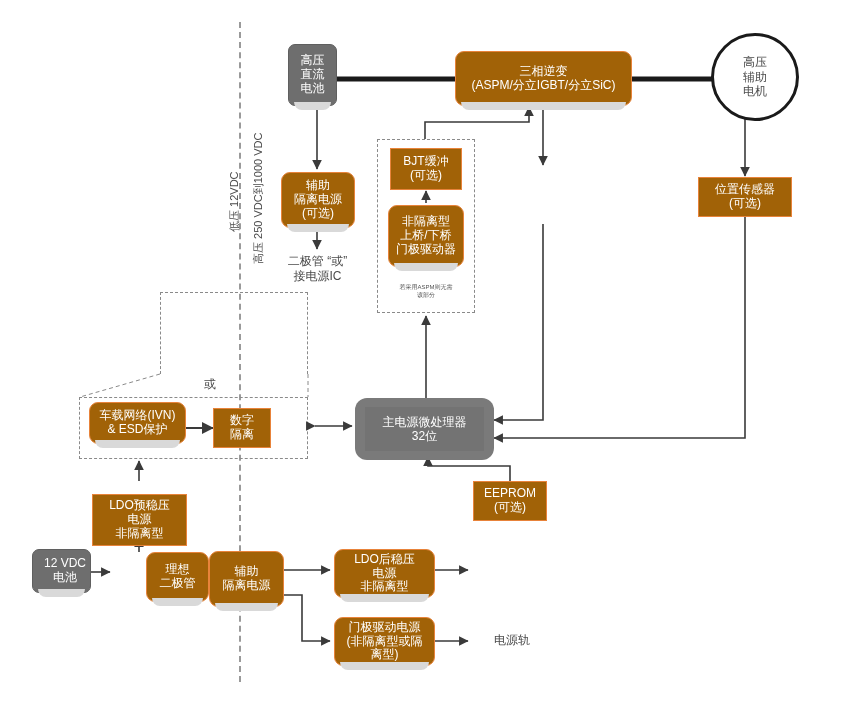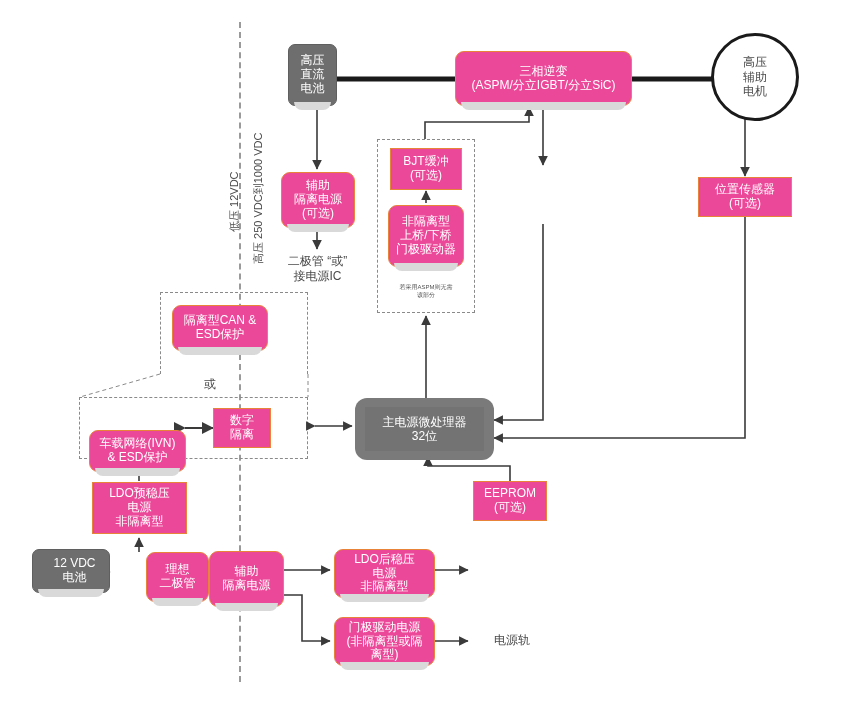--- a/index.html
+++ b/index.html
@@ -23,21 +23,21 @@
     display: flex;
     align-items: center;
     justify-content: center;
     text-align: center;
     color: #ffffff;
     line-height: 1.15;
     white-space: pre-line;
     z-index: 5;
   }
   .orange {
-    background: #ec4899;
+    background: #a16207;
     border: 1px solid #e8833a;
   }
   .orange-r {
     border-radius: 9px;
   }
   .gray {
     background: #6e6e6e;
     border: 1px solid #5f5f5f;
   }
   .gray-r {
@@ -227,36 +227,34 @@
 (可选)</div>
 
   <div class="node orange orange-r shadow3d f12" style="left:388px; top:205px; width:76px; height:62px;">非隔离型
 上桥/下桥
 门极驱动器</div>
 
   <div class="plain f6" style="left:386px; top:284px; width:80px; color:#555;">若采用ASPM则无需
 该部分</div>
 
 
-  <div class="node orange orange-r shadow3d f12" style="left:172px; top:305px; width:96px; height:46px;">隔离型CAN &amp;
-ESD保护</div>
 
   <div class="plain f12" style="left:190px; top:377px; width:40px;">或</div>
 
-  <div class="node orange orange-r shadow3d f12" style="left:89px; top:430px; width:97px; height:42px;">车载网络(IVN)
+  <div class="node orange orange-r shadow3d f12" style="left:89px; top:402px; width:97px; height:42px;">车载网络(IVN)
 &amp; ESD保护</div>
 
   <div class="node orange f12" style="left:213px; top:408px; width:58px; height:40px;">数字
 隔离</div>
 
-  <div class="node orange f12" style="left:92px; top:482px; width:95px; height:52px;">LDO预稳压
+  <div class="node orange f12" style="left:92px; top:494px; width:95px; height:52px;">LDO预稳压
 电源
 非隔离型</div>
 
-  <div class="node gray gray-r shadow3d f12" style="left:32px; top:549px; width:78px; height:44px;padding-left:7px;">12 VDC
+  <div class="node gray gray-r shadow3d f12" style="left:32px; top:549px; width:59px; height:44px;padding-left:7px;">12 VDC
 电池</div>
 
   <div class="node orange orange-r shadow3d f12" style="left:110px; top:552px; width:63px; height:50px;margin-left:36px;">理想
 二极管</div>
 
   <div class="node orange orange-r shadow3d f12" style="left:209px; top:551px; width:75px; height:56px;">辅助
 隔离电源</div>
 
   <div class="node orange orange-r shadow3d f12" style="left:334px; top:549px; width:101px; height:49px;">LDO后稳压
 电源

